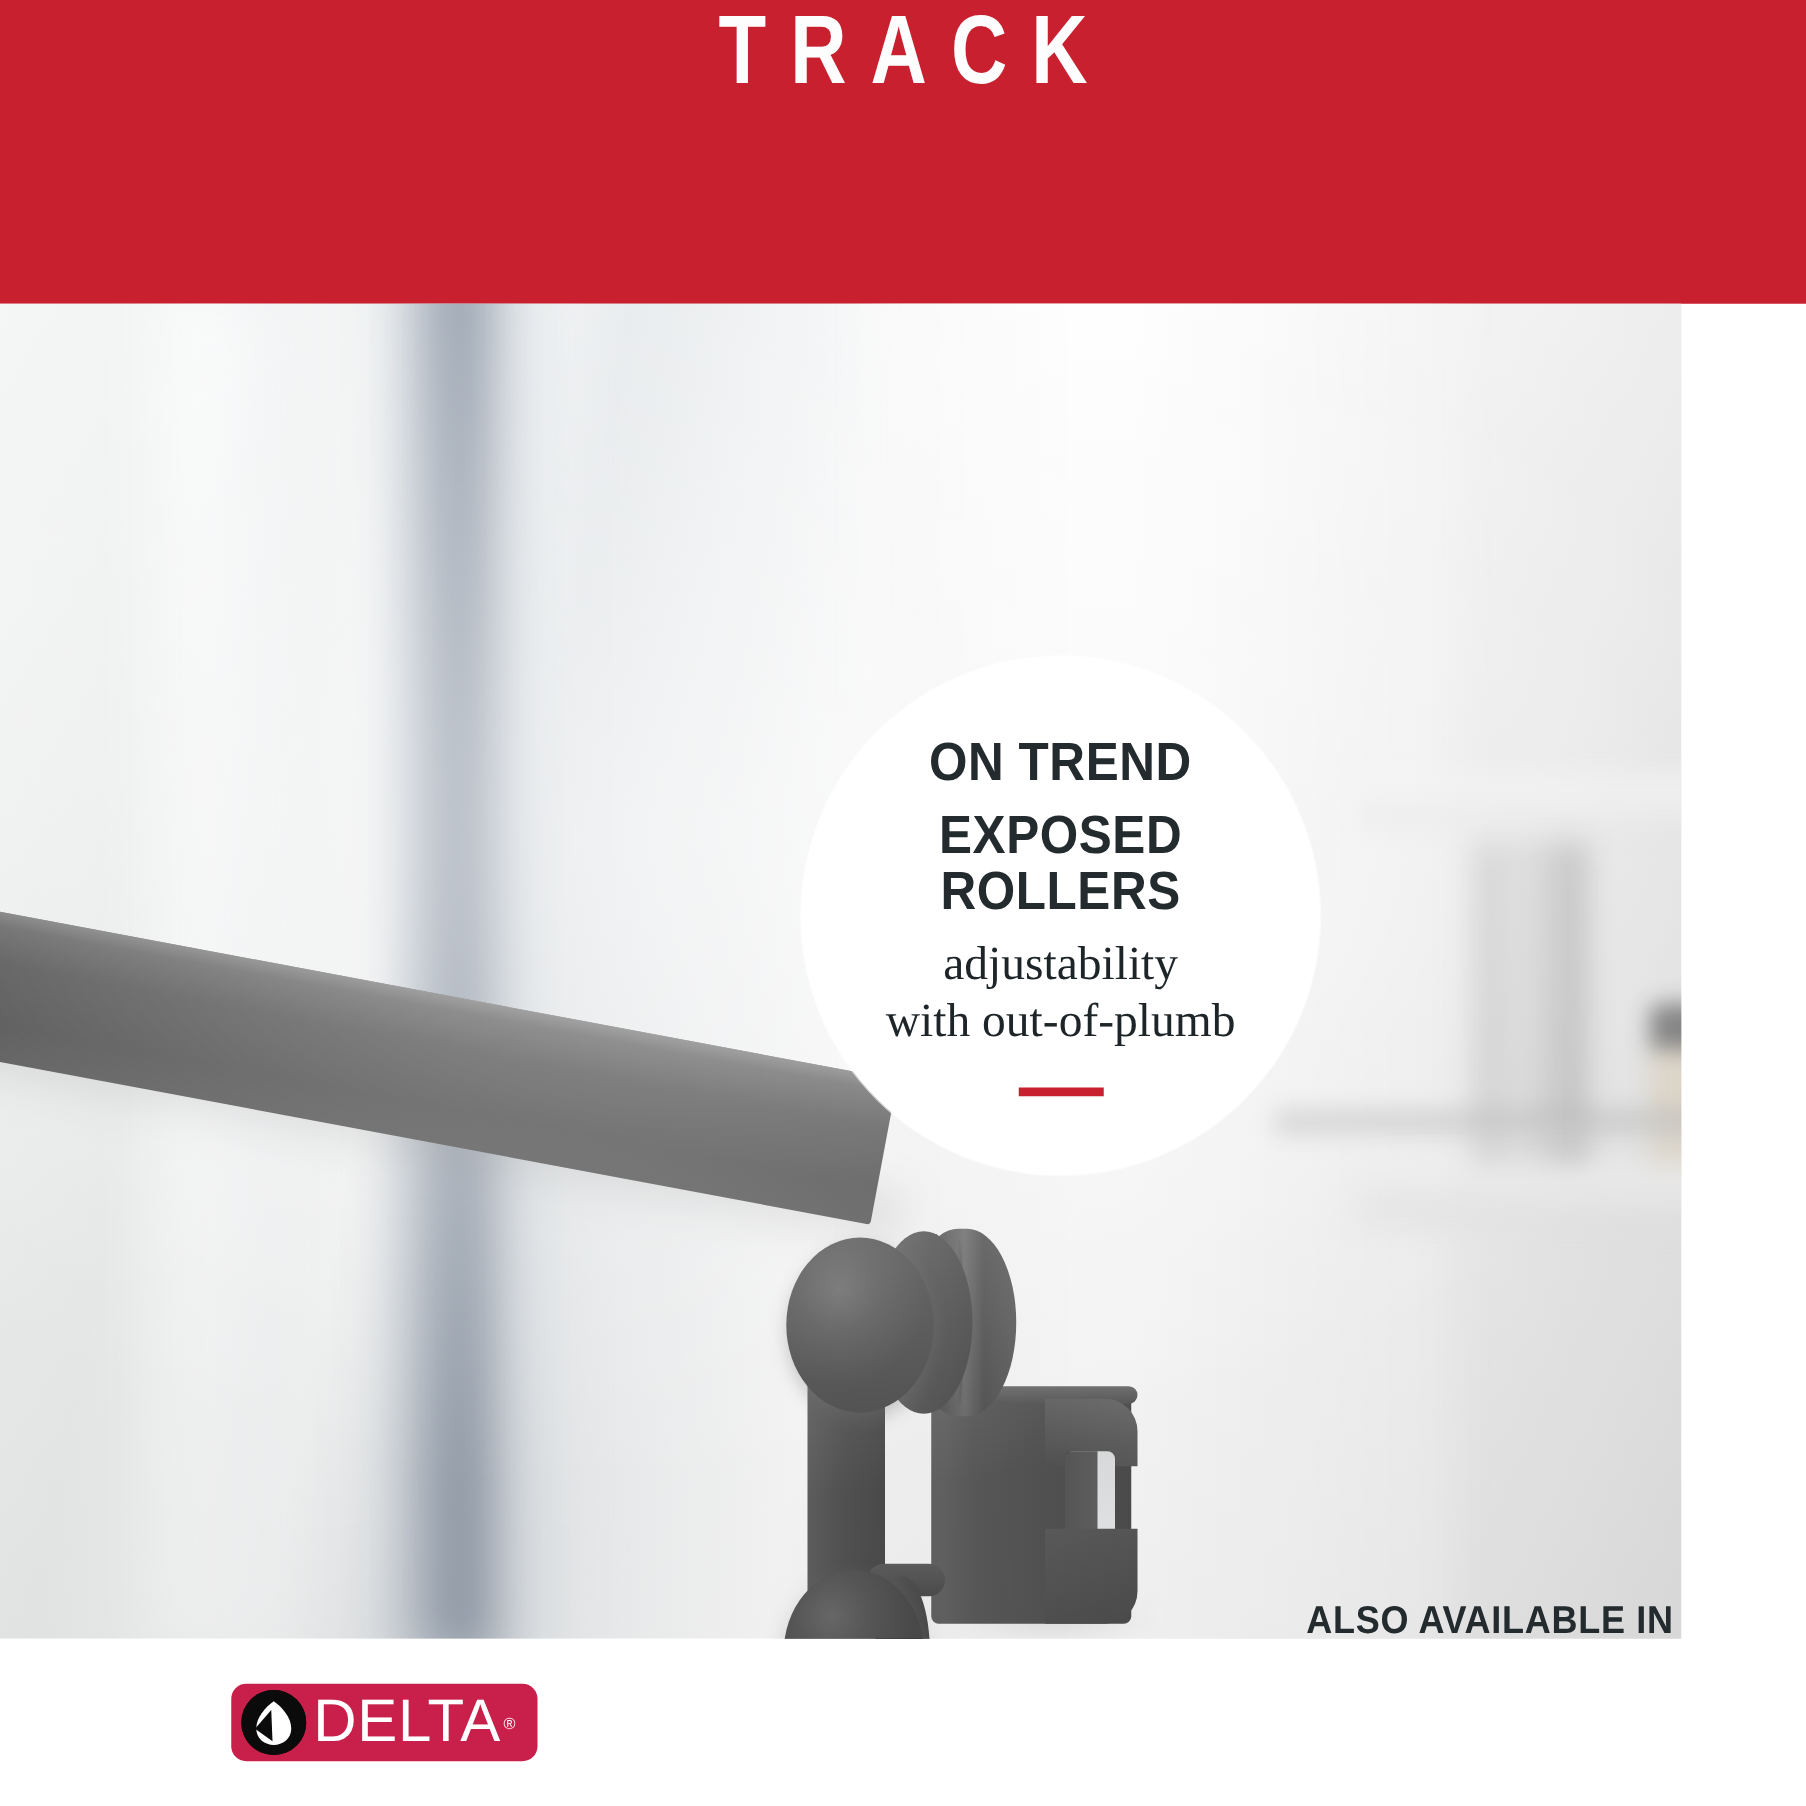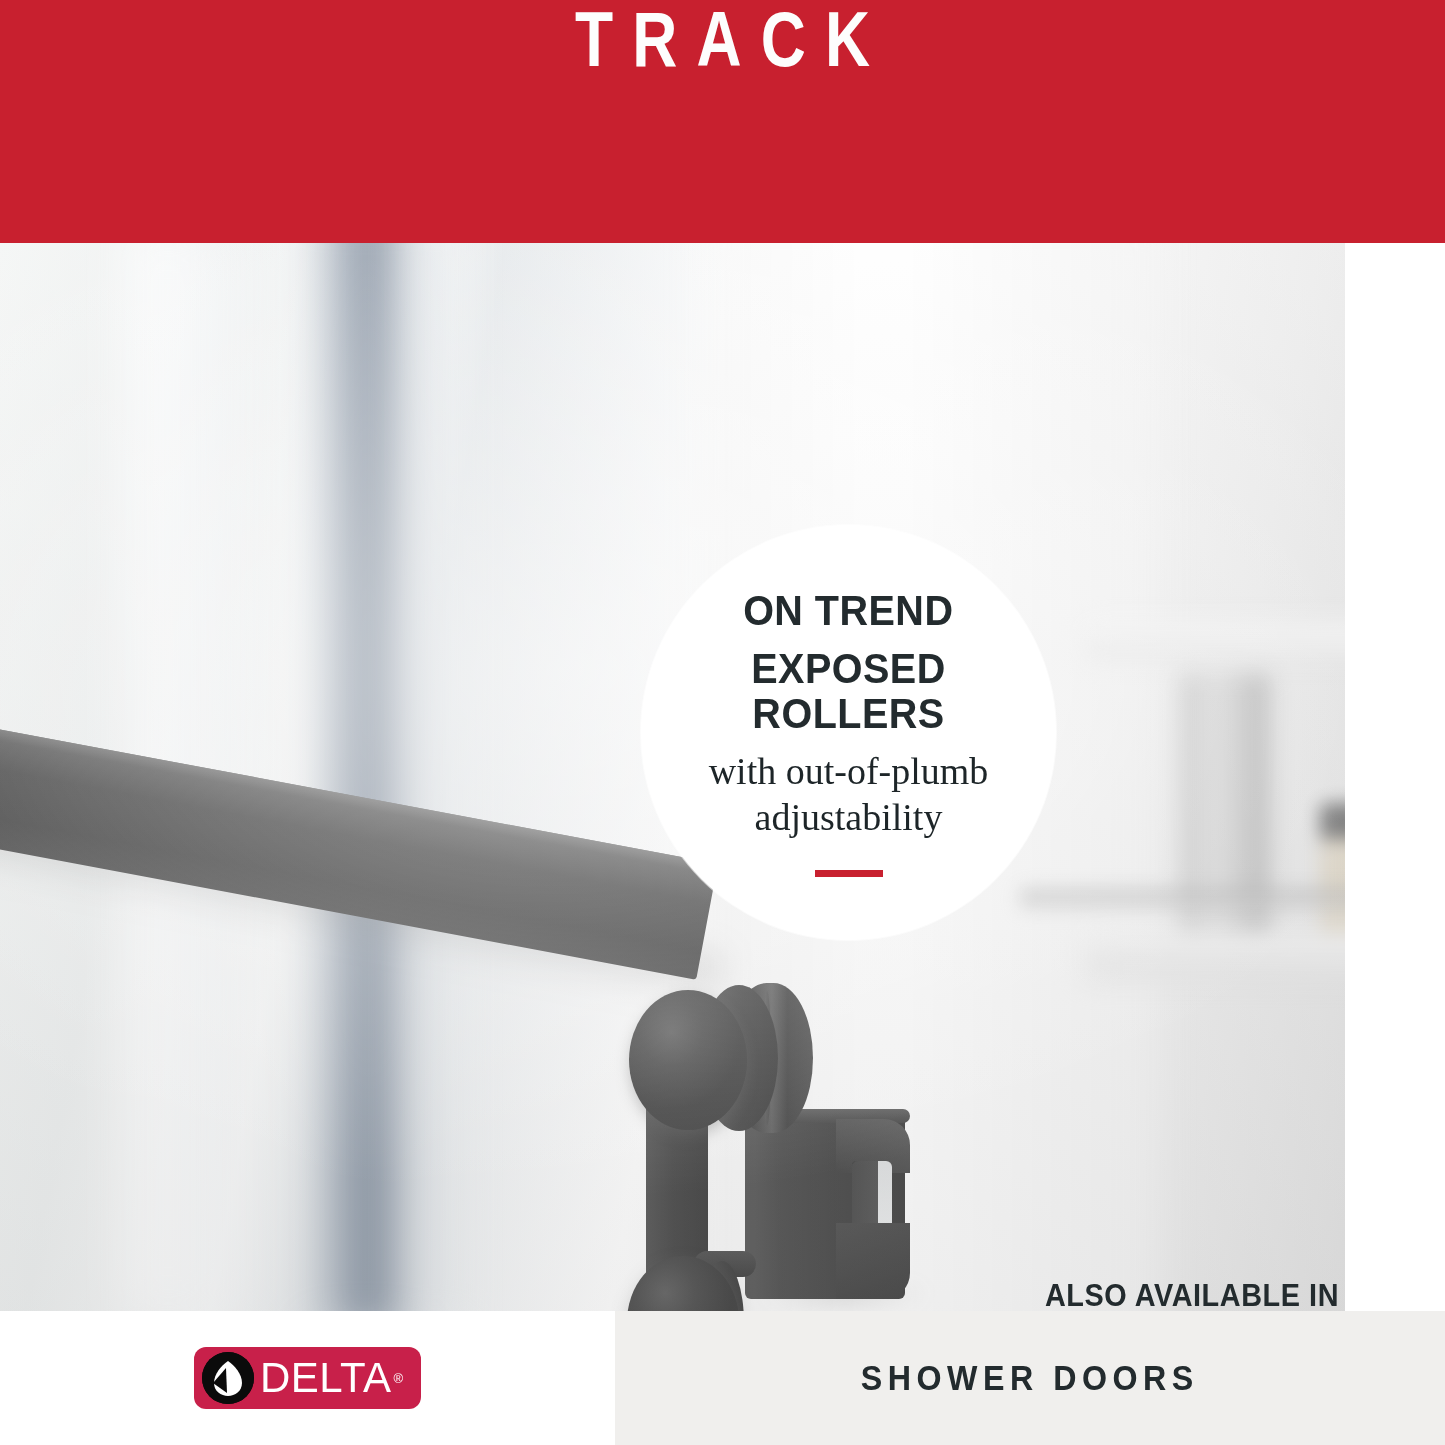--- a/index.html
+++ b/index.html
@@ -111,21 +111,21 @@
   
   .footer{position:absolute;left:0;top:1311px;width:1445px;height:134px;display:flex;}
   .footer-left{width:615px;height:134px;background:#ffffff;display:flex;align-items:center;justify-content:center;}
   .footer-right{width:830px;height:134px;background:#f0efed;display:flex;align-items:center;justify-content:center;}
   .footer-right-text{color:#232b2e;font-weight:700;font-size:35px;letter-spacing:6px;
             font-family:"Liberation Sans Narrow","Liberation Sans",sans-serif;transform:scaleX(.92);}
   .logo{display:flex;align-items:center;background:#c8204a;border-radius:12px;
         padding:6px 18px 6px 8px;height:62px;box-sizing:border-box;}
   .logo-mark{width:52px;height:52px;border-radius:50%;background:#0b0b0b;position:relative;
         margin-right:6px;flex:0 0 auto;}
-  .logo-word{color:#fff;font-size:42px;font-weight:400;letter-spacing:.5px;line-height:1;
+  .logo-word{color:#fff;font-size:48px;font-weight:400;letter-spacing:.5px;line-height:1;
         font-family:"Liberation Sans","DejaVu Sans",sans-serif;}
   .logo-reg{color:#fff;font-size:13px;vertical-align:bottom;margin-left:2px;}
 </style>
 </head>
 <body>
 
 <div class="stage">
 
   <div class="header">
     <div class="header-title">TRACK</div>
@@ -166,22 +166,22 @@
       <div class="roller-top"></div>
       <div class="roller-bot-edge"></div>
       <div class="roller-bot"></div>
     </div>
 
     <div class="bg-vig"></div>
 
     <div class="badge">
       <div class="badge-l1">ON TREND</div>
       <div class="badge-l2">EXPOSED ROLLERS</div>
+      <div class="badge-sub">adjustability</div>
       <div class="badge-sub">with out-of-plumb</div>
-      <div class="badge-sub">adjustability</div>
       <div class="badge-rule"></div>
     </div>
 
     <div class="avail">ALSO AVAILABLE IN</div>
 
   </div>
 
   <div class="footer">
     <div class="footer-left">
       <div class="logo">
@@ -189,18 +189,15 @@
           <svg width="52" height="52" viewBox="0 0 52 52" aria-hidden="true">
             <circle cx="26" cy="26" r="26" fill="#0b0b0b"></circle>
             <path d="M26 9 C33 14 40 22 40 31 C40 39 33 44 26 44 C19 44 12 39 12 31 C12 22 19 14 26 9 Z" fill="#ffffff"></path>
             <path d="M24 16 L11 31 L25 41 Z" fill="#0b0b0b"></path>
           </svg>
         </div>
         <span class="logo-word">DELTA</span>
         <span class="logo-reg">®</span>
       </div>
     </div>
-    <div class="footer-right">
-      <div class="footer-right-text">SHOWER DOORS</div>
-    </div>
   </div>
 
 </div>
 
 </body></html>

